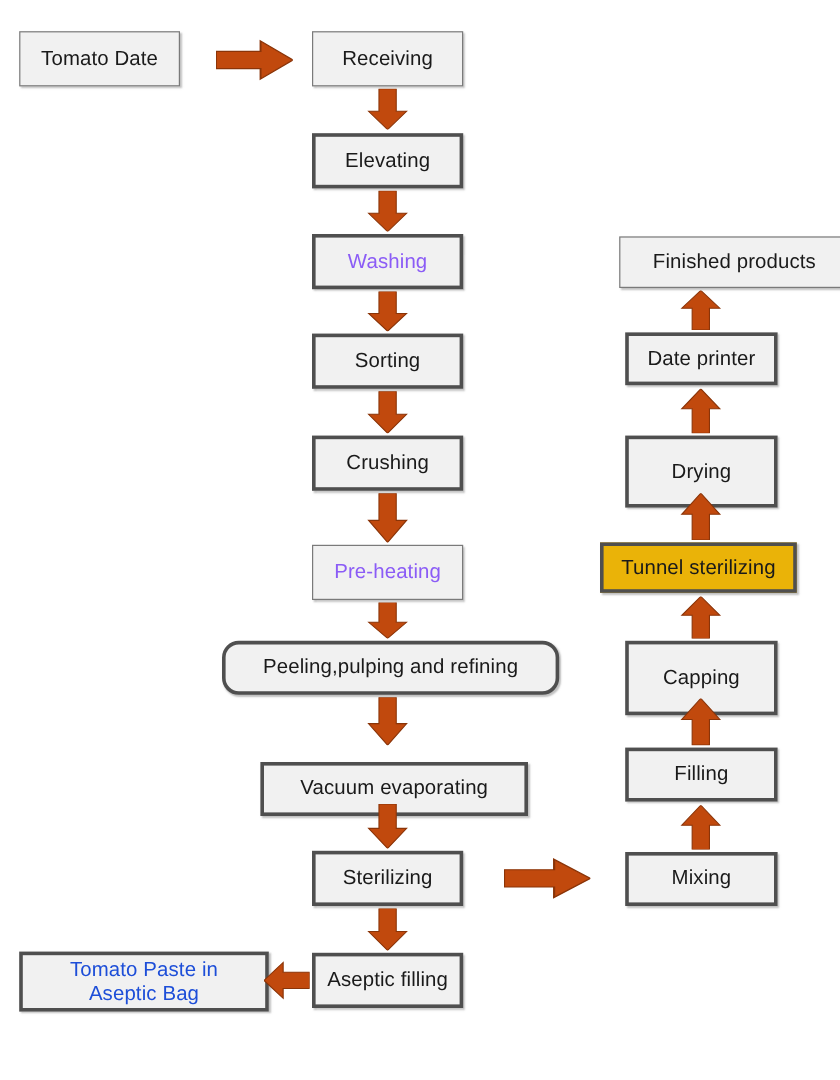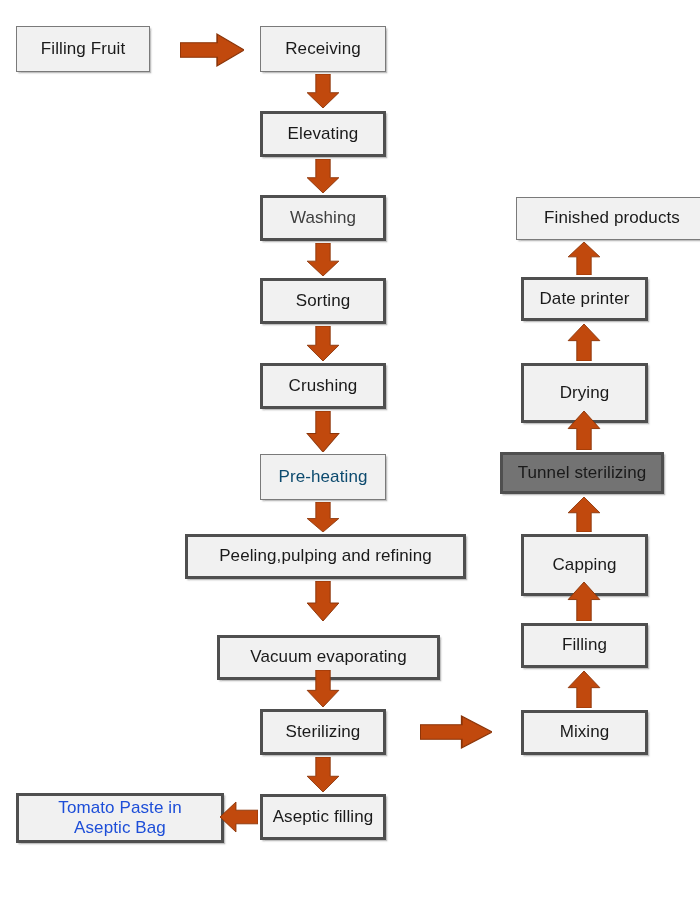--- a/index.html
+++ b/index.html
@@ -46,37 +46,37 @@
   }
   .arrow {
     position: absolute;
   }
   .arrow svg { display: block; }
 </style>
 </head>
 <body>
 
 <div id="canvas">
-    <div class="node terminal" style="left: 16px; top: 26px; width: 134px; height: 46px; background: rgb(241, 241, 241); color: rgb(26, 26, 26); border-color: rgb(122, 122, 122);"><span class="node-label">Filling Fruit</span></div>
+    <div class="node terminal" style="left: 16px; top: 26px; width: 134px; height: 46px; background: rgb(241, 241, 241); color: rgb(26, 26, 26); border-color: rgb(122, 122, 122);"><span class="node-label">Tomato Date</span></div>
     <div class="node terminal" style="left: 260px; top: 26px; width: 126px; height: 46px; background: rgb(241, 241, 241); color: rgb(26, 26, 26); border-color: rgb(122, 122, 122);"><span class="node-label">Receiving</span></div>
     <div class="node" style="left: 260px; top: 111px; width: 126px; height: 46px; background: rgb(241, 241, 241); color: rgb(26, 26, 26); border-color: rgb(79, 79, 79);"><span class="node-label">Elevating</span></div>
-    <div class="node" style="left: 260px; top: 195px; width: 126px; height: 46px; background: rgb(241, 241, 241); color: #404040; border-color: rgb(79, 79, 79);"><span class="node-label">Washing</span></div>
+    <div class="node" style="left: 260px; top: 195px; width: 126px; height: 46px; background: rgb(241, 241, 241); color: #8b5cf6; border-color: rgb(79, 79, 79);"><span class="node-label">Washing</span></div>
     <div class="node" style="left: 260px; top: 278px; width: 126px; height: 46px; background: rgb(241, 241, 241); color: rgb(26, 26, 26); border-color: rgb(79, 79, 79);"><span class="node-label">Sorting</span></div>
     <div class="node" style="left: 260px; top: 363px; width: 126px; height: 46px; background: rgb(241, 241, 241); color: rgb(26, 26, 26); border-color: rgb(79, 79, 79);"><span class="node-label">Crushing</span></div>
-    <div class="node terminal" style="left: 260px; top: 454px; width: 126px; height: 46px; background: rgb(241, 241, 241); color: #0c4a6e; border-color: rgb(122, 122, 122);"><span class="node-label">Pre-heating</span></div>
-    <div class="node" style="left: 185px; top: 534px; width: 281px; height: 45px; background: rgb(241, 241, 241); color: rgb(26, 26, 26); border-color: rgb(79, 79, 79);"><span class="node-label">Peeling,pulping and refining</span></div>
+    <div class="node terminal" style="left: 260px; top: 454px; width: 126px; height: 46px; background: rgb(241, 241, 241); color: #8b5cf6; border-color: rgb(122, 122, 122);"><span class="node-label">Pre-heating</span></div>
+    <div class="node" style="left: 185px; top: 534px; width: 281px; height: 45px; background: rgb(241, 241, 241); color: rgb(26, 26, 26); border-color: rgb(79, 79, 79); border-radius: 14px;"><span class="node-label">Peeling,pulping and refining</span></div>
     <div class="node" style="left: 217px; top: 623px; width: 223px; height: 45px; background: rgb(241, 241, 241); color: rgb(26, 26, 26); border-color: rgb(79, 79, 79); margin-top: 12px;"><span class="node-label">Vacuum evaporating</span></div>
     <div class="node" style="left: 260px; top: 709px; width: 126px; height: 46px; background: rgb(241, 241, 241); color: rgb(26, 26, 26); border-color: rgb(79, 79, 79);"><span class="node-label">Sterilizing</span></div>
     <div class="node" style="left: 260px; top: 794px; width: 126px; height: 46px; background: rgb(241, 241, 241); color: rgb(26, 26, 26); border-color: rgb(79, 79, 79);"><span class="node-label">Aseptic filling</span></div>
     <div class="node" style="left: 16px; top: 793px; width: 208px; height: 50px; background: rgb(241, 241, 241); color: #1d4ed8; border-color: rgb(79, 79, 79);"><span class="node-label">Tomato Paste in
 Aseptic Bag</span></div>
     <div class="node" style="left: 521px; top: 710px; width: 127px; height: 45px; background: rgb(241, 241, 241); color: rgb(26, 26, 26); border-color: rgb(79, 79, 79);"><span class="node-label">Mixing</span></div>
     <div class="node" style="left: 521px; top: 623px; width: 127px; height: 45px; background: rgb(241, 241, 241); color: rgb(26, 26, 26); border-color: rgb(79, 79, 79);"><span class="node-label">Filling</span></div>
     <div class="node" style="left: 521px; top: 534px; width: 127px; height: 62px; background: rgb(241, 241, 241); color: rgb(26, 26, 26); border-color: rgb(79, 79, 79);"><span class="node-label">Capping</span></div>
-    <div class="node" style="left: 500px; top: 452px; width: 164px; height: 42px; background: #737373; color: rgb(26, 26, 26); border-color: rgb(79, 79, 79);"><span class="node-label">Tunnel sterilizing</span></div>
+    <div class="node" style="left: 500px; top: 452px; width: 164px; height: 42px; background: #eab308; color: rgb(26, 26, 26); border-color: rgb(79, 79, 79);"><span class="node-label">Tunnel sterilizing</span></div>
     <div class="node" style="left: 521px; top: 363px; width: 127px; height: 60px; background: rgb(241, 241, 241); color: rgb(26, 26, 26); border-color: rgb(79, 79, 79);"><span class="node-label">Drying</span></div>
     <div class="node" style="left: 521px; top: 277px; width: 127px; height: 44px; background: rgb(241, 241, 241); color: rgb(26, 26, 26); border-color: rgb(79, 79, 79);"><span class="node-label">Date printer</span></div>
     <div class="node terminal" style="left: 516px; top: 197px; width: 192px; height: 43px; background: rgb(241, 241, 241); color: rgb(26, 26, 26); border-color: rgb(122, 122, 122);"><span class="node-label">Finished products</span></div>
     <div class="arrow" style="left: 180px; top: 32px; width: 64px; height: 36px;">
       <svg width="64" height="36" viewBox="0 0 100 100" preserveAspectRatio="none">
         <polygon points="0,30 58,30 58,6 100,50 58,94 58,70 0,70" fill="#C1490D" stroke="#8A3408" stroke-width="2.5" stroke-linejoin="miter"></polygon>
       </svg>
     </div>
     <div class="arrow" style="left: 305px; top: 74px; width: 36px; height: 34px;">
       <svg width="36" height="34" viewBox="0 0 100 100" preserveAspectRatio="none">

